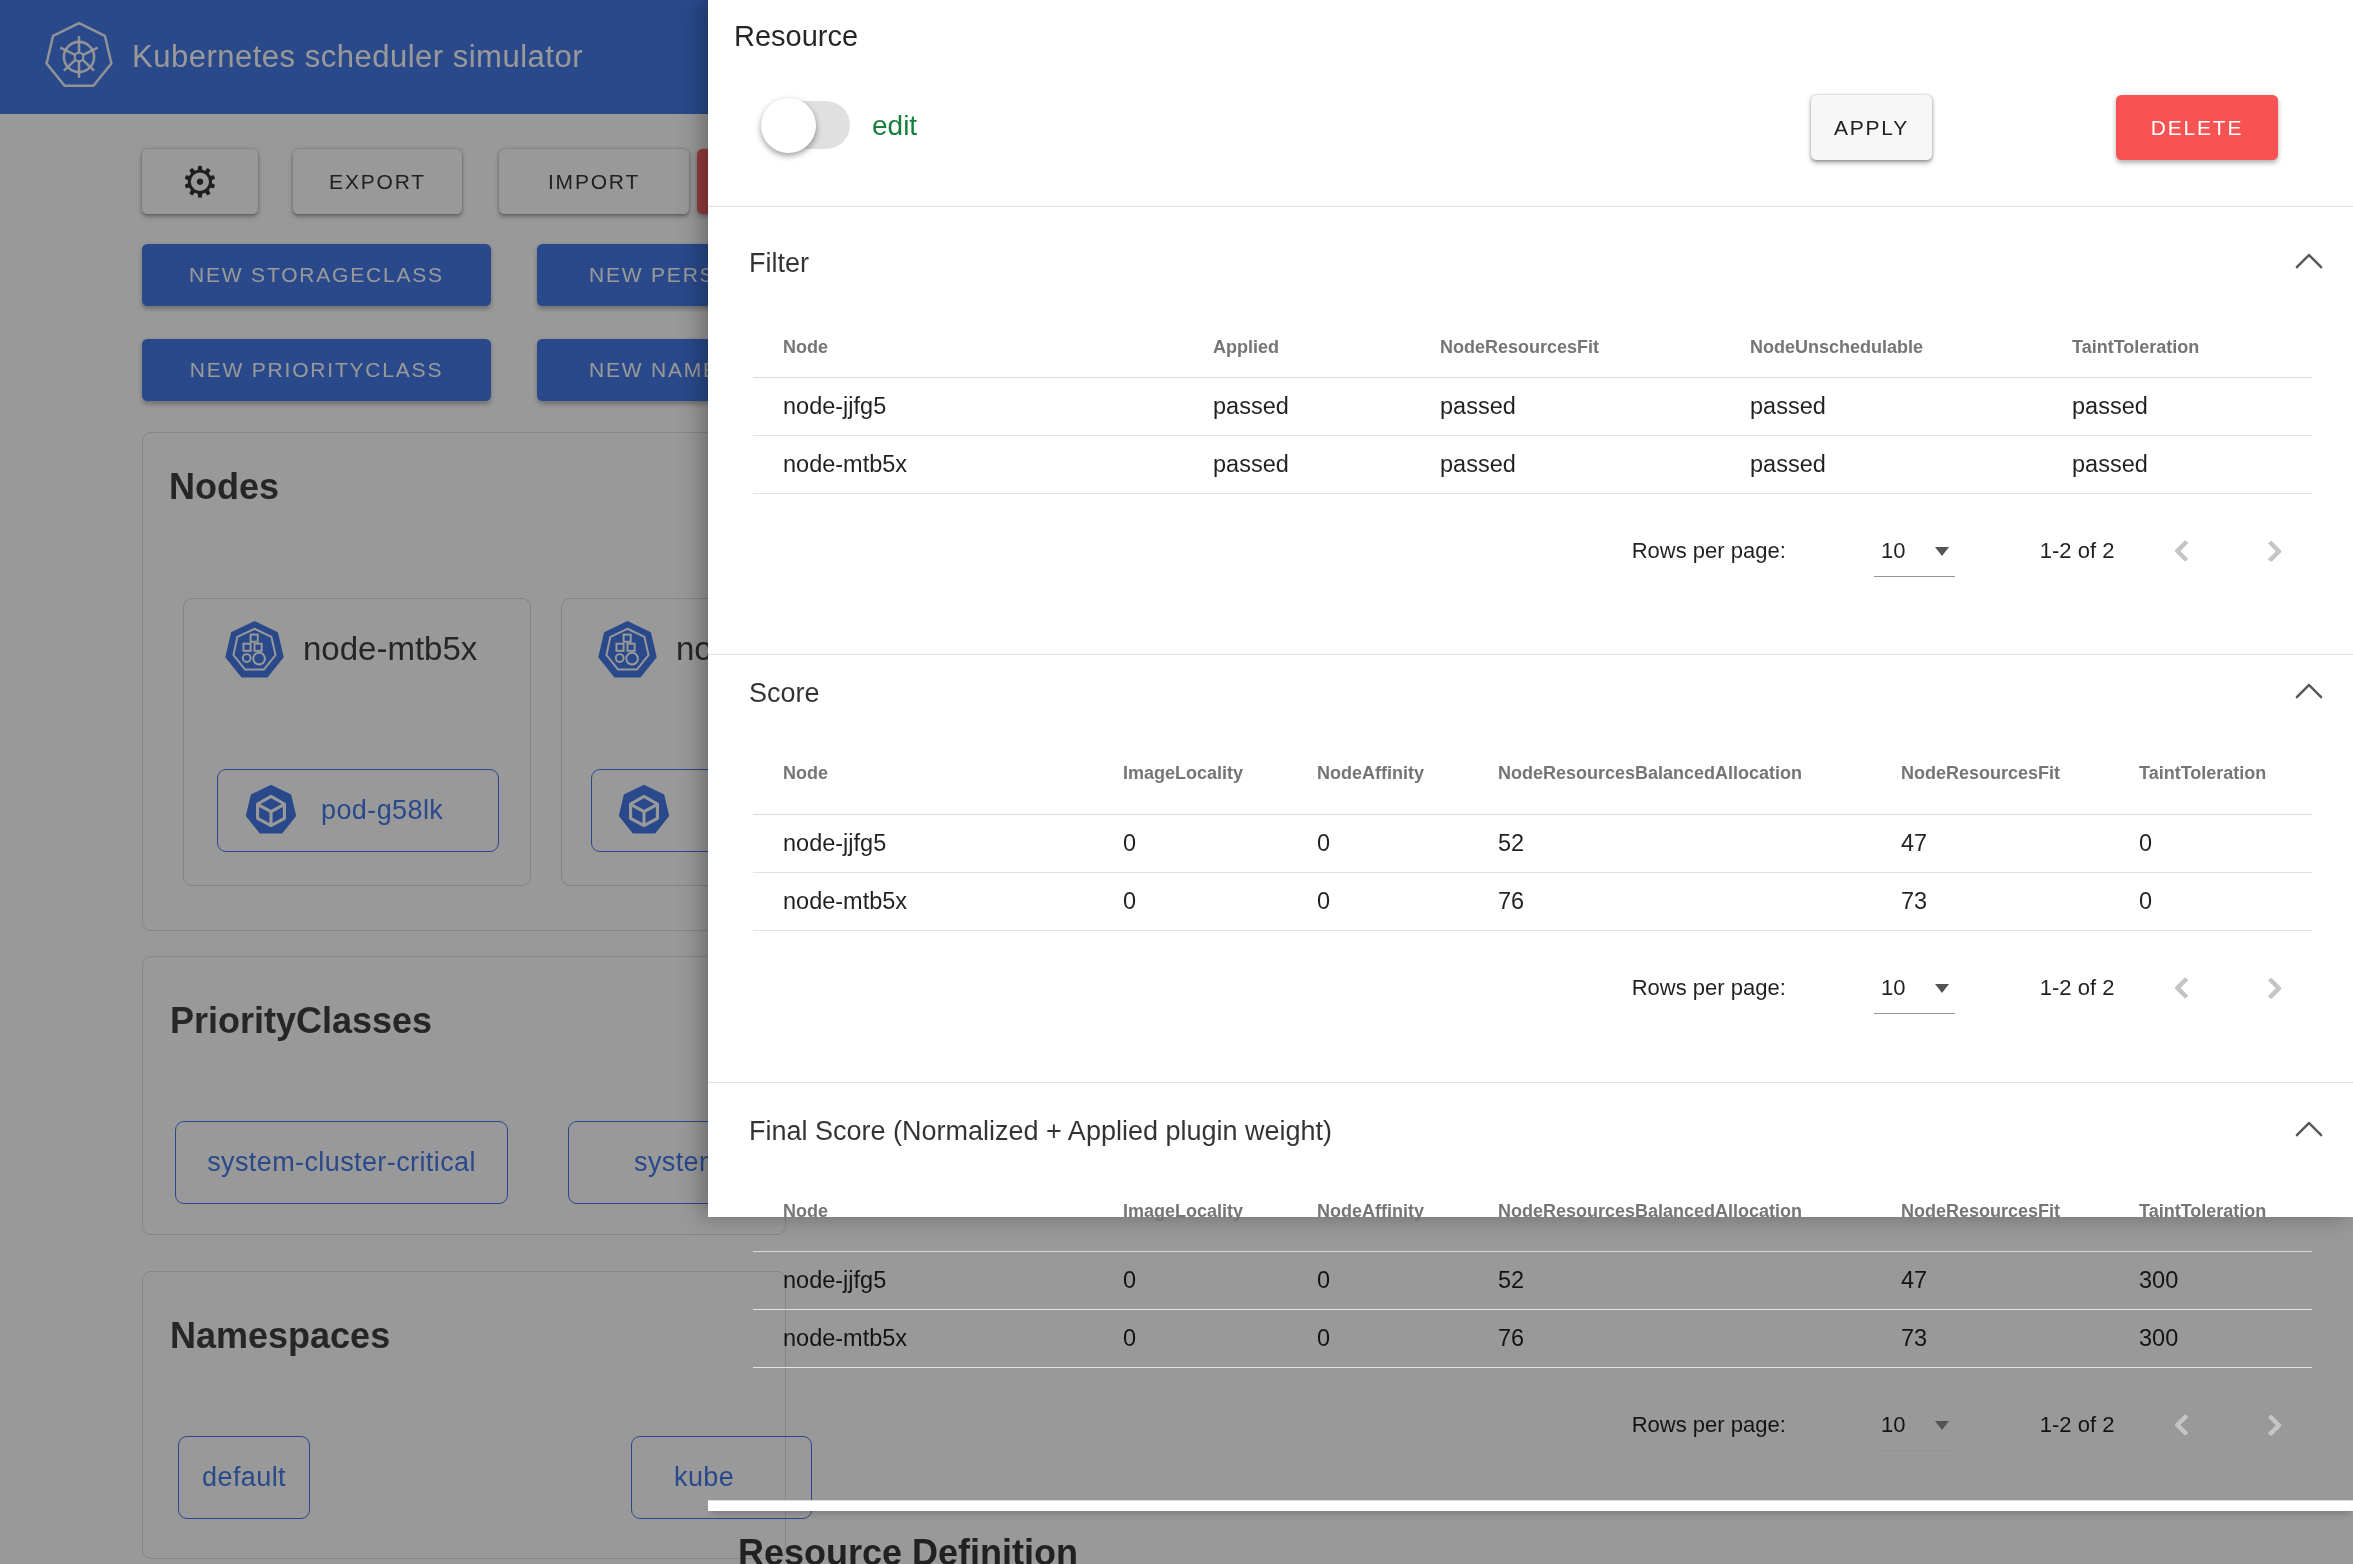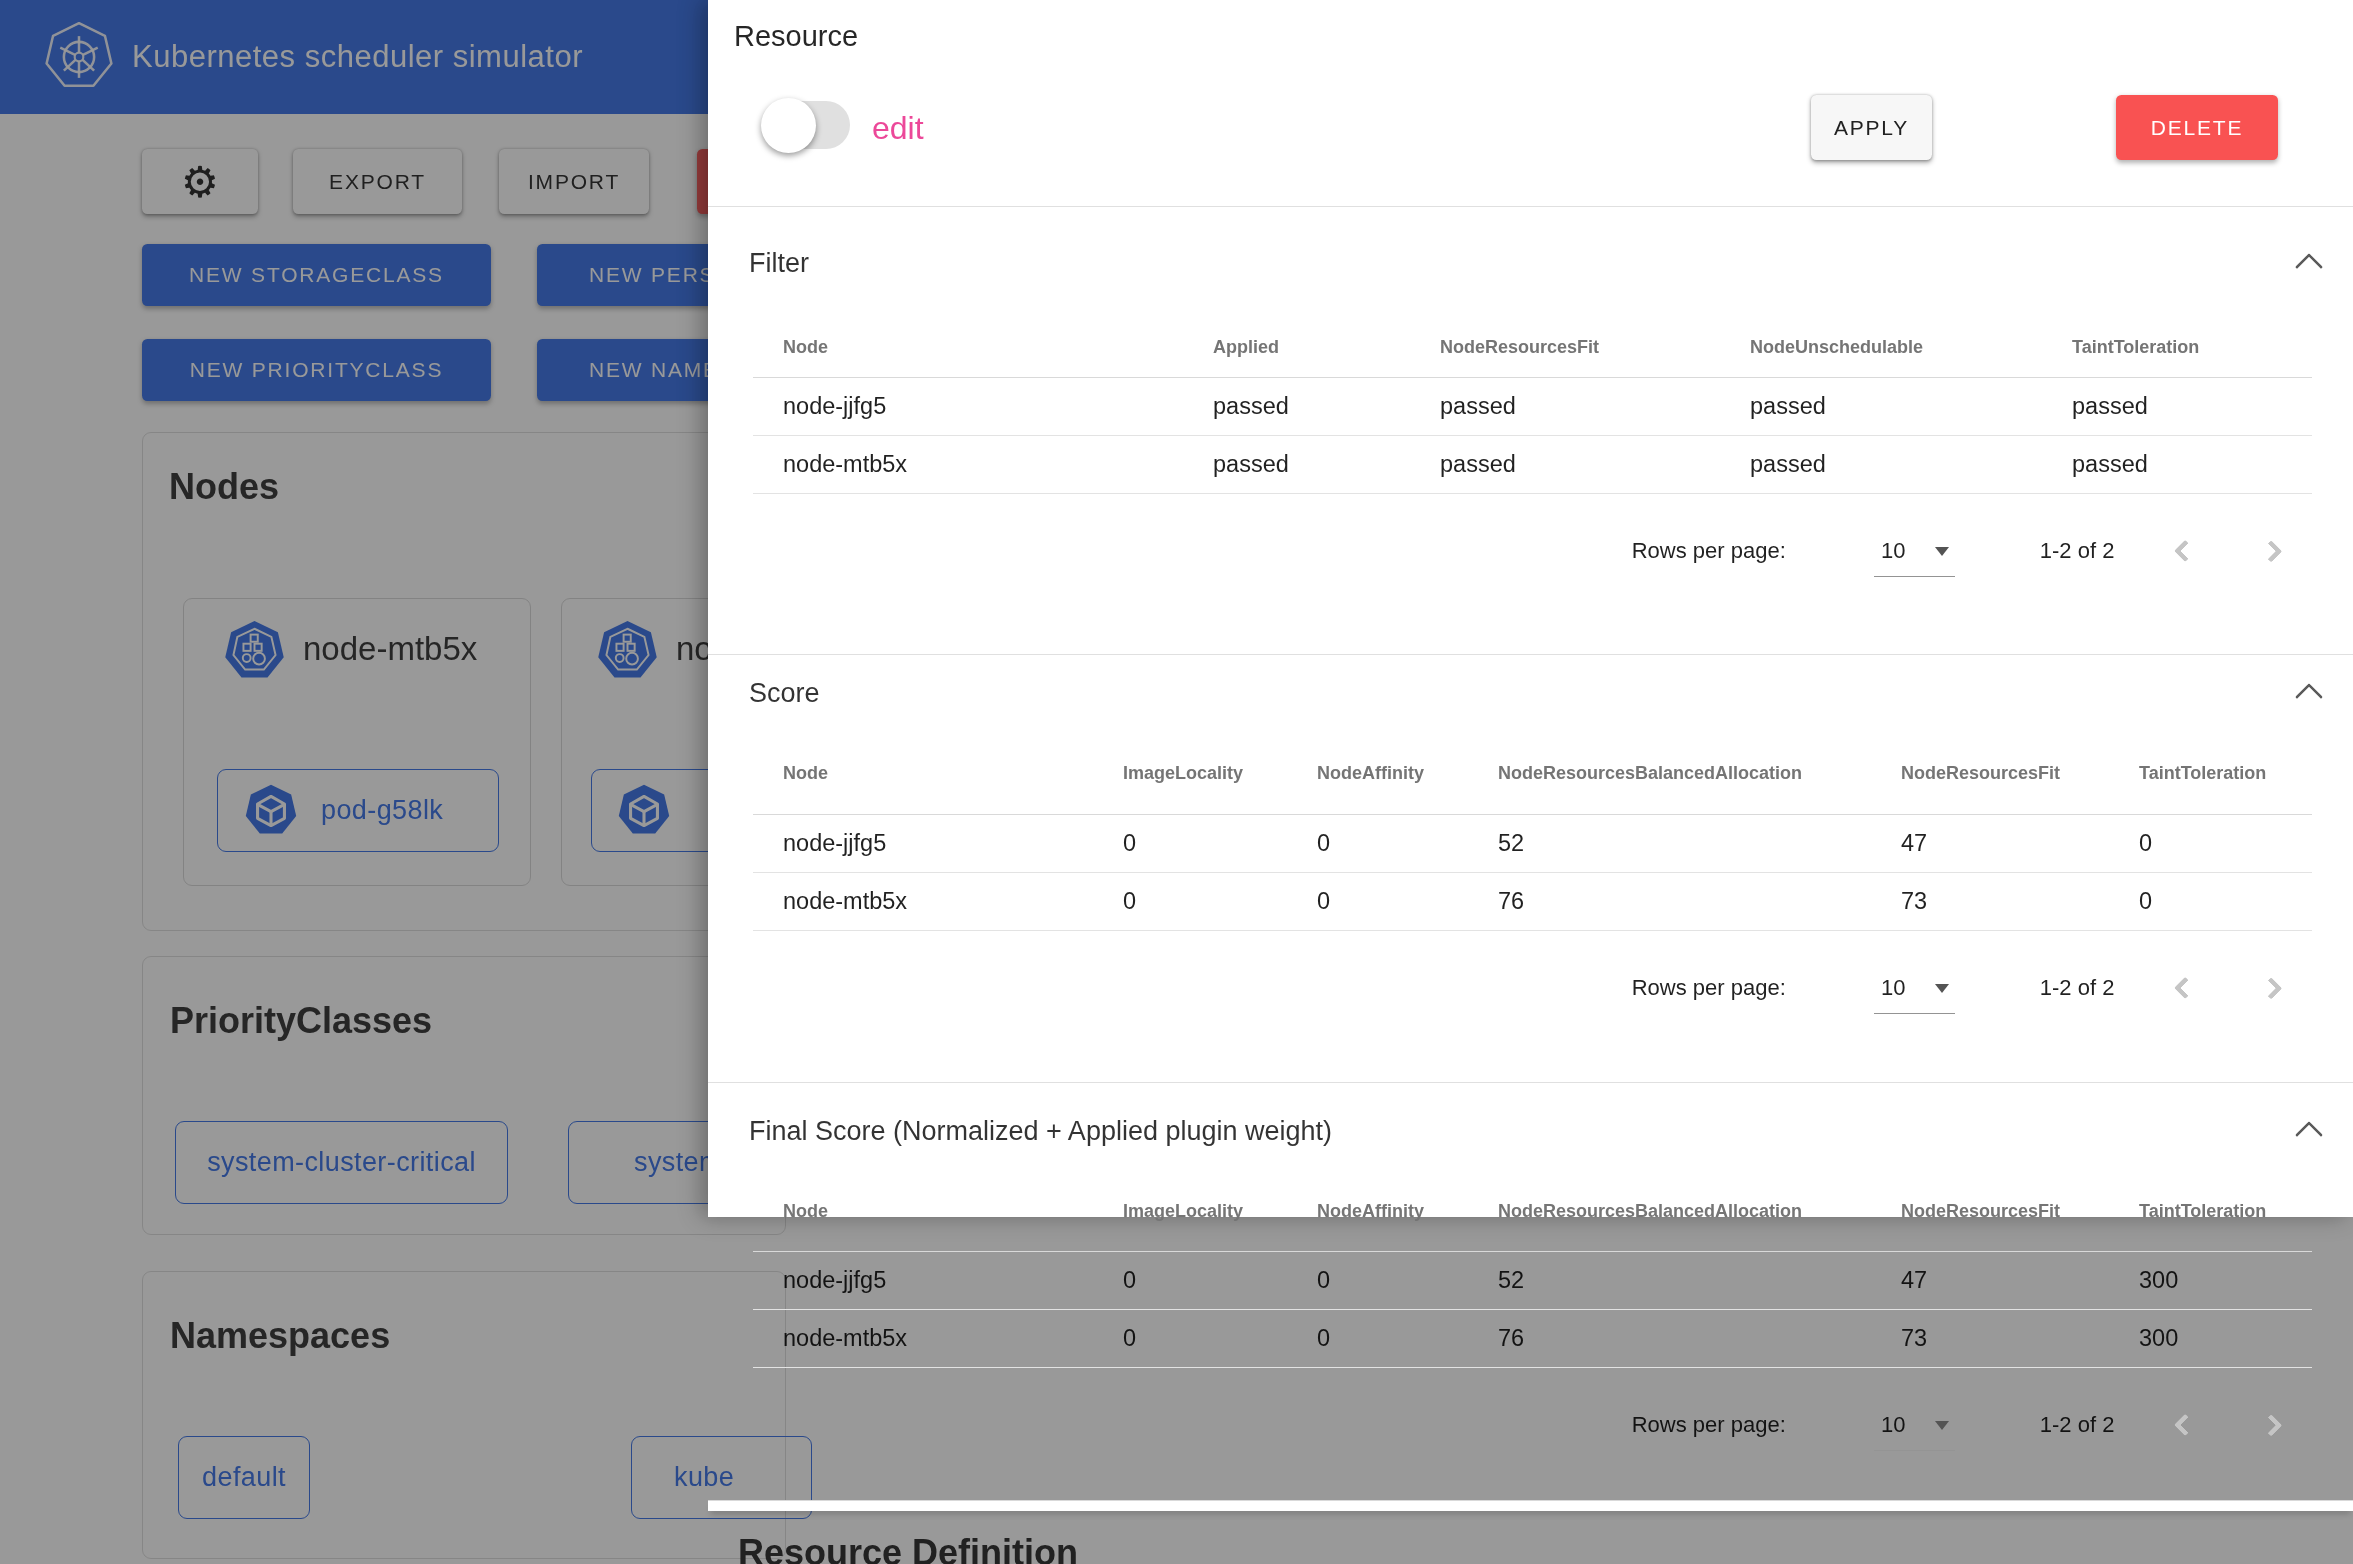--- a/index.html
+++ b/index.html
@@ -57,21 +57,21 @@
   .pchev{width:16.3px;height:16.3px;border-left:5.4px solid #c5c5c5;border-bottom:5.4px solid #c5c5c5;border-radius:2.7px;cursor:pointer}
   .chev-left{transform:rotate(45deg);margin-left:63px}
   .chev-right{transform:rotate(225deg);margin-left:69px;margin-right:33px}
   .sheet-edge{position:absolute;left:0;top:1500px;width:1645px;height:11px;border-top:0.9px solid #d9d9d9;
               box-shadow:0 5.4px 6.3px -2.7px rgba(0,0,0,.22);background:#fff}
   .resdef-title{position:absolute;left:30px;top:1532px;font-size:36px;font-weight:700;color:#212121}
 
   .switch-track{position:absolute;left:56px;top:101px;width:86px;height:48px;border-radius:24.4px;background:#e0e0e0;cursor:pointer}
   .switch-thumb{position:absolute;left:53px;top:98px;width:55px;height:55px;border-radius:50%;background:#fff;
                 box-shadow:0 2.7px 6.3px rgba(0,0,0,.4)}
-  .edit-label{position:absolute;left:164px;top:110px;font-size:32px;color:#ec4899}
+  .edit-label{position:absolute;left:164px;top:110px;font-size:28px;color:#15803d}
   .apply-btn{position:absolute;left:1103px;top:95px;width:121px;height:65px;background:#f7f7f7;color:#212121;
              box-shadow:0 2.7px 5.4px rgba(0,0,0,.3),0 0.9px 2.7px rgba(0,0,0,.25)}
   .delete-btn{position:absolute;left:1408px;top:95px;width:162px;height:65px}
 </style>
 </head>
 <body>
 
 <div id="underlay">
 
   <div class="appbar">
@@ -88,21 +88,21 @@
           <line x1="55" y1="54" x2="71" y2="69"></line>
       </g>
     </svg>
     <div class="appbar-title">Kubernetes scheduler simulator</div>
   </div>
 
   <div class="btn raised abs" style="left:142px;top:149px;width:116px;height:65px">
     <span class="gear-glyph">⚙</span>
   </div>
   <div class="btn raised abs" style="left:293px;top:149px;width:169px;height:65px">EXPORT</div>
-  <div class="btn raised abs" style="left:499px;top:149px;width:150px;height:65px">IMPORT</div>
+  <div class="btn raised abs" style="left:499px;top:149px;width:190px;height:65px">IMPORT</div>
   <div class="btn danger abs" style="left:697px;top:149px;width:118px;height:65px"></div>
 
   <div class="btn primary abs" style="left:142px;top:244px;width:349px;height:62px">NEW STORAGECLASS</div>
   <div class="btn primary abs" style="left:537px;top:244px;width:335px;height:62px;justify-content:flex-start;padding-left:52px">NEW PERSIS</div>
   <div class="btn primary abs" style="left:142px;top:339px;width:349px;height:62px">NEW PRIORITYCLASS</div>
   <div class="btn primary abs" style="left:537px;top:339px;width:335px;height:62px;justify-content:flex-start;padding-left:52px">NEW NAMES</div>
 
   <div class="card" style="left:142px;top:432px;width:644px;height:499px">
     <div class="card-title" style="top:466px;position:fixed;left:169px">Nodes</div>
 

